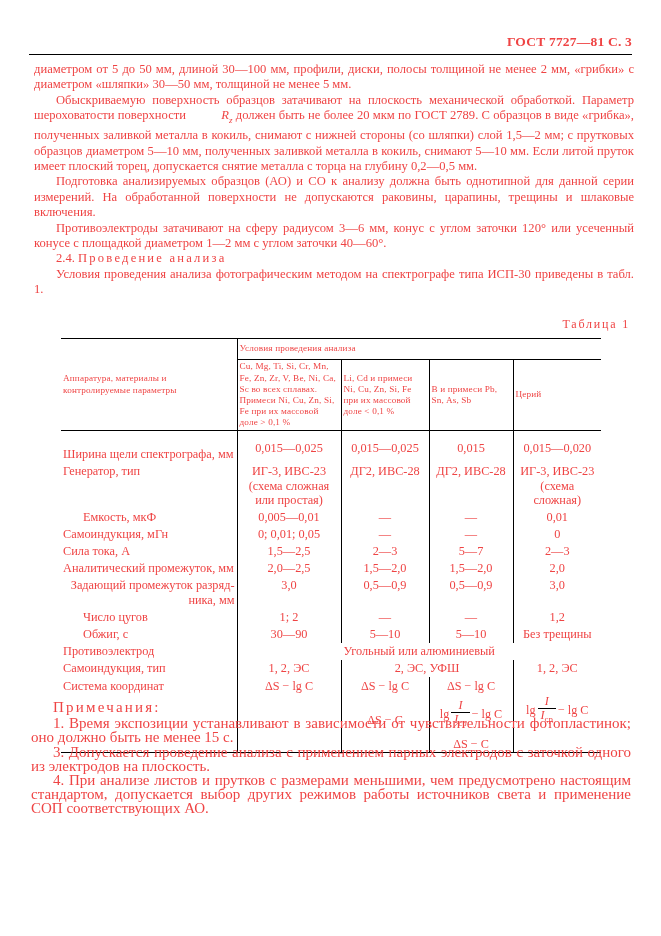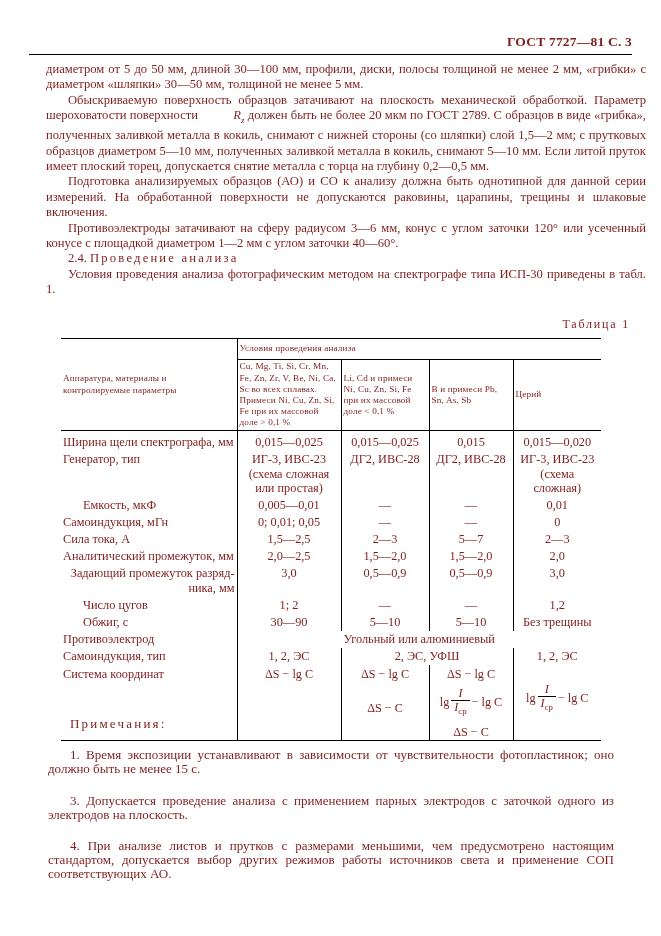--- a/index.html
+++ b/index.html
@@ -6,21 +6,21 @@
     margin: 0;
     padding: 0;
     background: #ffffff;
   }
   .page {
     position: relative;
     width: 661px;
     height: 936px;
     background: #ffffff;
     font-family: "Liberation Serif", "DejaVu Serif", serif;
-    color: #7f1d1d;
+    color: #ef4444;
     overflow: hidden;
   }
   .header-line {
     position: absolute;
     top: 34px;
     right: 29px;
     font-size: 13.5px;
     font-weight: bold;
     letter-spacing: 0.2px;
     white-space: nowrap;
@@ -28,21 +28,21 @@
   .header-rule {
     position: absolute;
     top: 54px;
     left: 29px;
     right: 29px;
     border-bottom: 1.6px solid #000;
   }
   .body-text {
     position: absolute;
     top: 62px;
-    left: 46px;
+    left: 34px;
     width: 600px;
   }
   p.par {
     margin: 0;
     font-size: 12.6px;
     line-height: 15.4px;
     text-align: justify;
     text-indent: 22px;
     hyphens: manual;
   }
@@ -130,22 +130,22 @@
   .frac .den sub { font-style: normal; }
   .formula { font-size: 12.2px; white-space: nowrap; }
 
   .notes {
     position: absolute;
     top: 700px;
     left: 31px;
     width: 600px;
   }
   p.note {
-    margin: 17px;
-    font-size: 13px;
+    margin: 0;
+    font-size: 15px;
     line-height: 14.2px;
     text-align: justify;
     text-indent: 22px;
   }
   p.note.head {
     letter-spacing: 2px;
     text-indent: 22px;
     margin-bottom: 2px;
   }
 </style>
@@ -195,21 +195,21 @@
           </td>
           <td class="rthin">
             <div class="hdr-small">В и примеси Pb, Sn, As, Sb</div>
           </td>
           <td>
             <div class="hdr-small">Церий</div>
           </td>
         </tr>
 
         <tr>
-          <td class="rowlabel topline rline" style="padding-top:4px;">Ширина щели спектрографа, мм</td>
+          <td class="rowlabel topline rline" style="padding-top:16px;">Ширина щели спектрографа, мм</td>
           <td class="val topline rthin" style="padding-top:4px;">0,015—0,025</td>
           <td class="val topline rthin" style="padding-top:4px;">0,015—0,025</td>
           <td class="val topline rthin" style="padding-top:4px;">0,015</td>
           <td class="val topline" style="padding-top:4px;">0,015—0,020</td>
         </tr>
 
         <tr>
           <td class="rowlabel rline" style="vertical-align:top;">Генератор, тип</td>
           <td class="val rthin">ИГ-3, ИВС-23 (схема сложная или простая)</td>
           <td class="val rthin" style="vertical-align:top;">ДГ2, ИВС-28</td>

